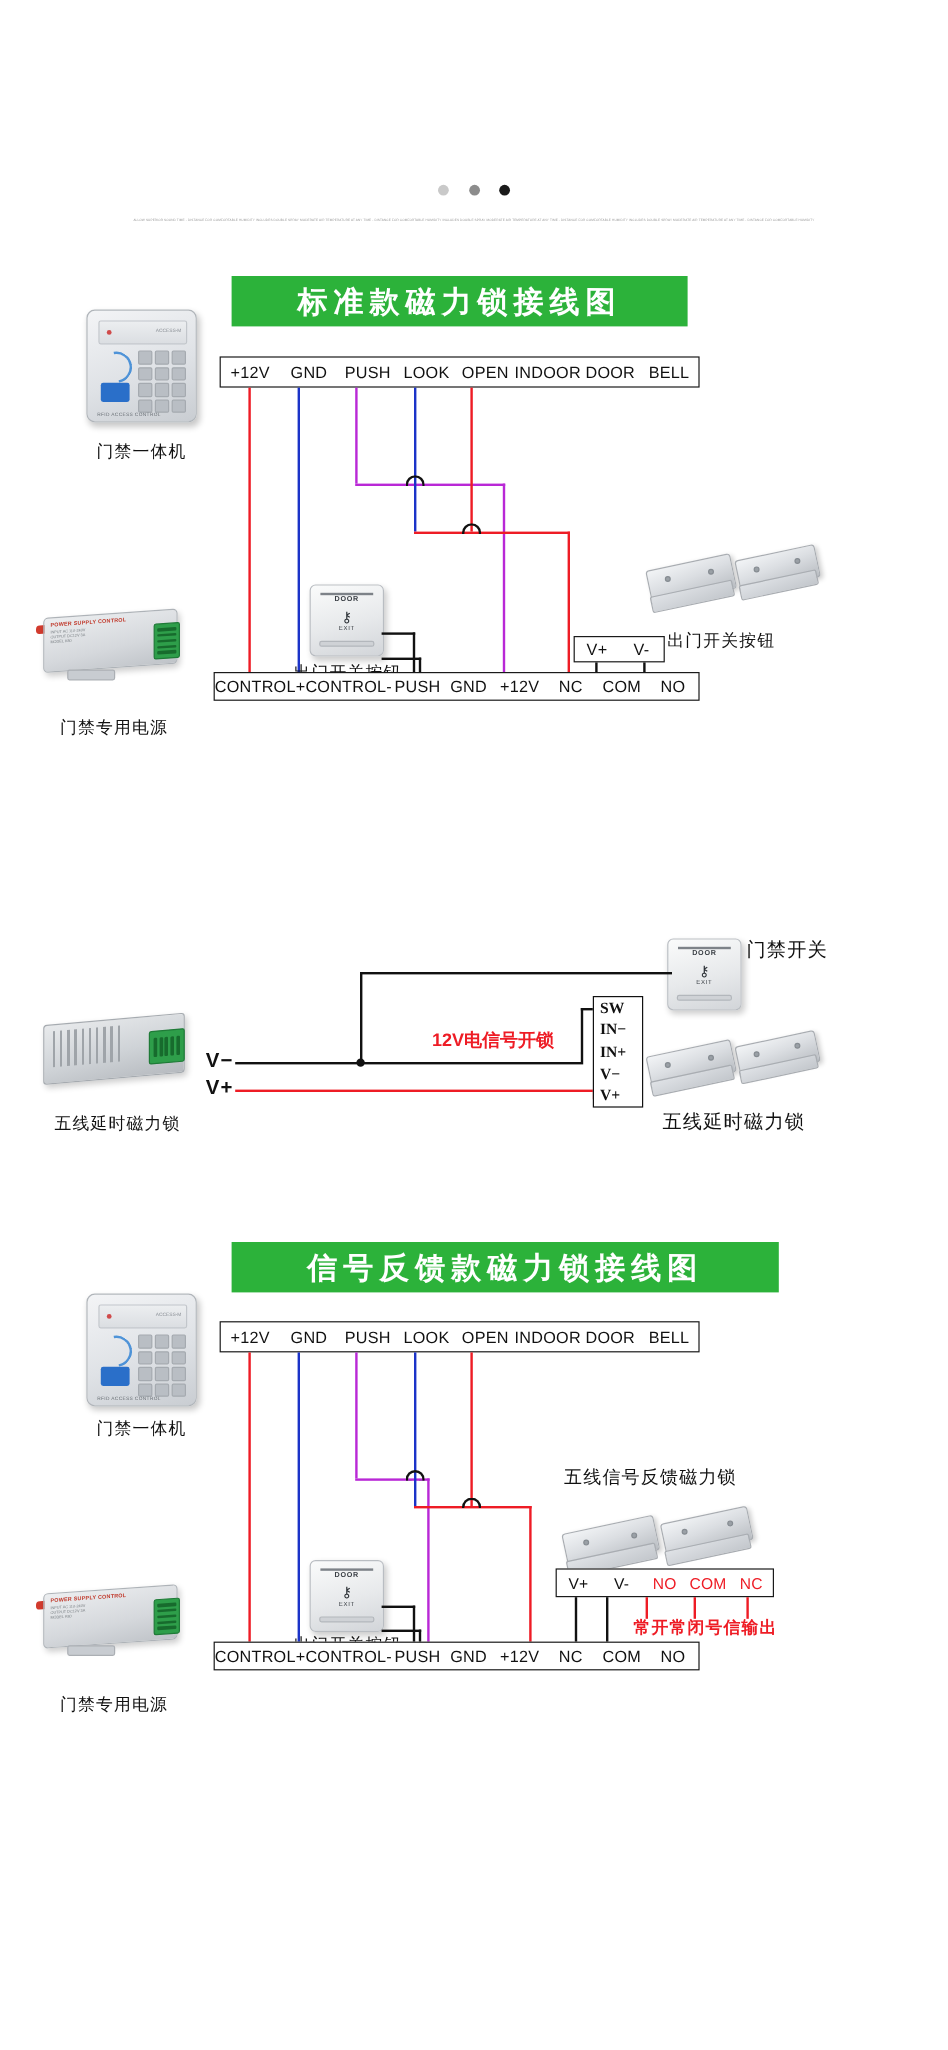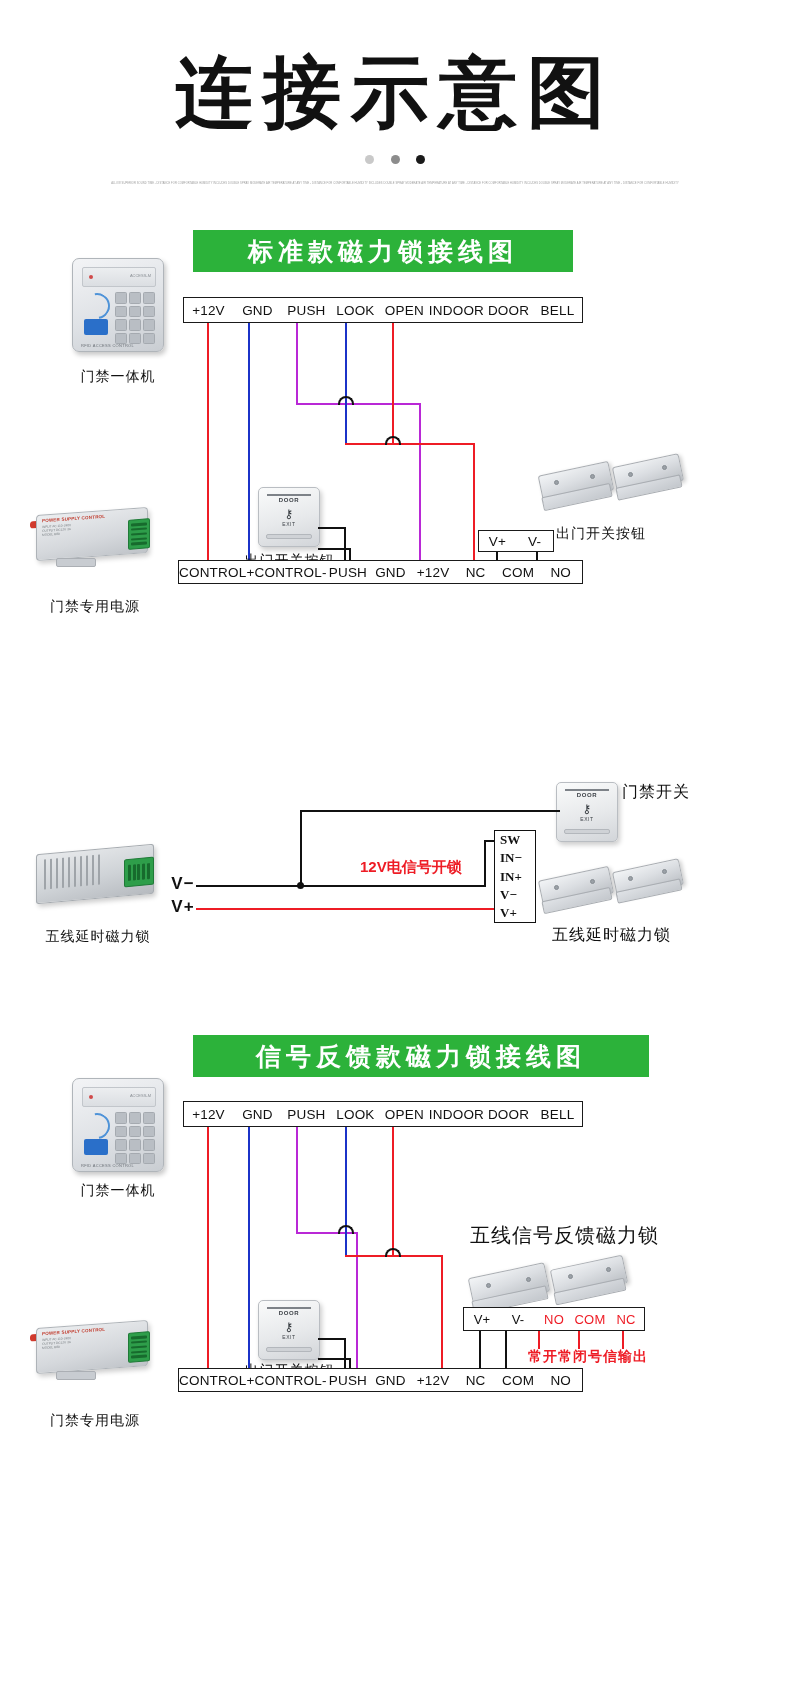--- a/index.html
+++ b/index.html
@@ -156,21 +156,20 @@
     position:absolute; left:22px; top:1612px; width:746px; height:44px;
     border:2px solid #ee1c25; display:flex; align-items:center; justify-content:center;
   }
   .footer .t { color:#ee1c25; font-size:17px; letter-spacing:1px; font-weight:500; }
 </style>
 </head>
 <body>
 
 <div class="page">
 
-  <div class="hdr-title">连接示意图</div>
   <div class="dots">
     <span class="dot d1"></span>
     <span class="dot d2"></span>
     <span class="dot d3"></span>
   </div>
   <div class="micro">ALLOW SUPERIOR SOUND TIME - DISTANCE FOR COMFORTABLE HUMIDITY INCLUDES DOUBLE SPRAY MODERATE AIR TEMPERATURE AT ANY TIME - DISTANCE FOR COMFORTABLE HUMIDITY INCLUDES DOUBLE SPRAY MODERATE AIR TEMPERATURE AT ANY TIME - DISTANCE FOR COMFORTABLE HUMIDITY INCLUDES DOUBLE SPRAY MODERATE AIR TEMPERATURE AT ANY TIME - DISTANCE FOR COMFORTABLE HUMIDITY</div>
 
   <div class="banner" style="left:193px; top:230px; width:380px; height:42px;">标准款磁力锁接线图</div>
 
   <div class="rfid" style="left:72px; top:258px;">
@@ -423,21 +422,21 @@
   <div class="maglock" style="left:470px; top:1250px; width:170px; height:85px;">
     <div class="bar1" style="left:0px; top:20px; width:78px; height:30px; transform:rotate(-12deg);"></div>
     <div class="plate" style="left:2px; top:43px; width:76px; height:14px; transform:rotate(-12deg);"></div>
     <div class="bar1" style="left:82px; top:12px; width:74px; height:29px; transform:rotate(-12deg);"></div>
     <div class="plate" style="left:84px; top:35px; width:72px; height:13px; transform:rotate(-12deg);"></div>
     <div class="hole" style="left:16px; top:33px;"></div>
     <div class="hole" style="left:56px; top:27px;"></div>
     <div class="hole" style="left:98px; top:24px;"></div>
     <div class="hole" style="left:136px; top:17px;"></div>
   </div>
-  <div class="cap" style="left:470px; top:1222px; width:230px; text-align:left; font-size:20px;">五线信号反馈磁力锁</div>
+  <div class="cap" style="left:470px; top:1222px; width:230px; text-align:left; font-size:15px;">五线信号反馈磁力锁</div>
 
   <div class="strip narrow" style="left:463px; top:1307px; width:182px; height:24px;">
     <span>V+</span>
     <span>V-</span>
     <span style="color:#ee1c25;">NO</span>
     <span style="color:#ee1c25;">COM</span>
     <span style="color:#ee1c25;">NC</span>
   </div>
   <div class="w wv red" style="left:538px; top:1331px; height:18px;"></div>
   <div class="w wv red" style="left:578px; top:1331px; height:18px;"></div>

